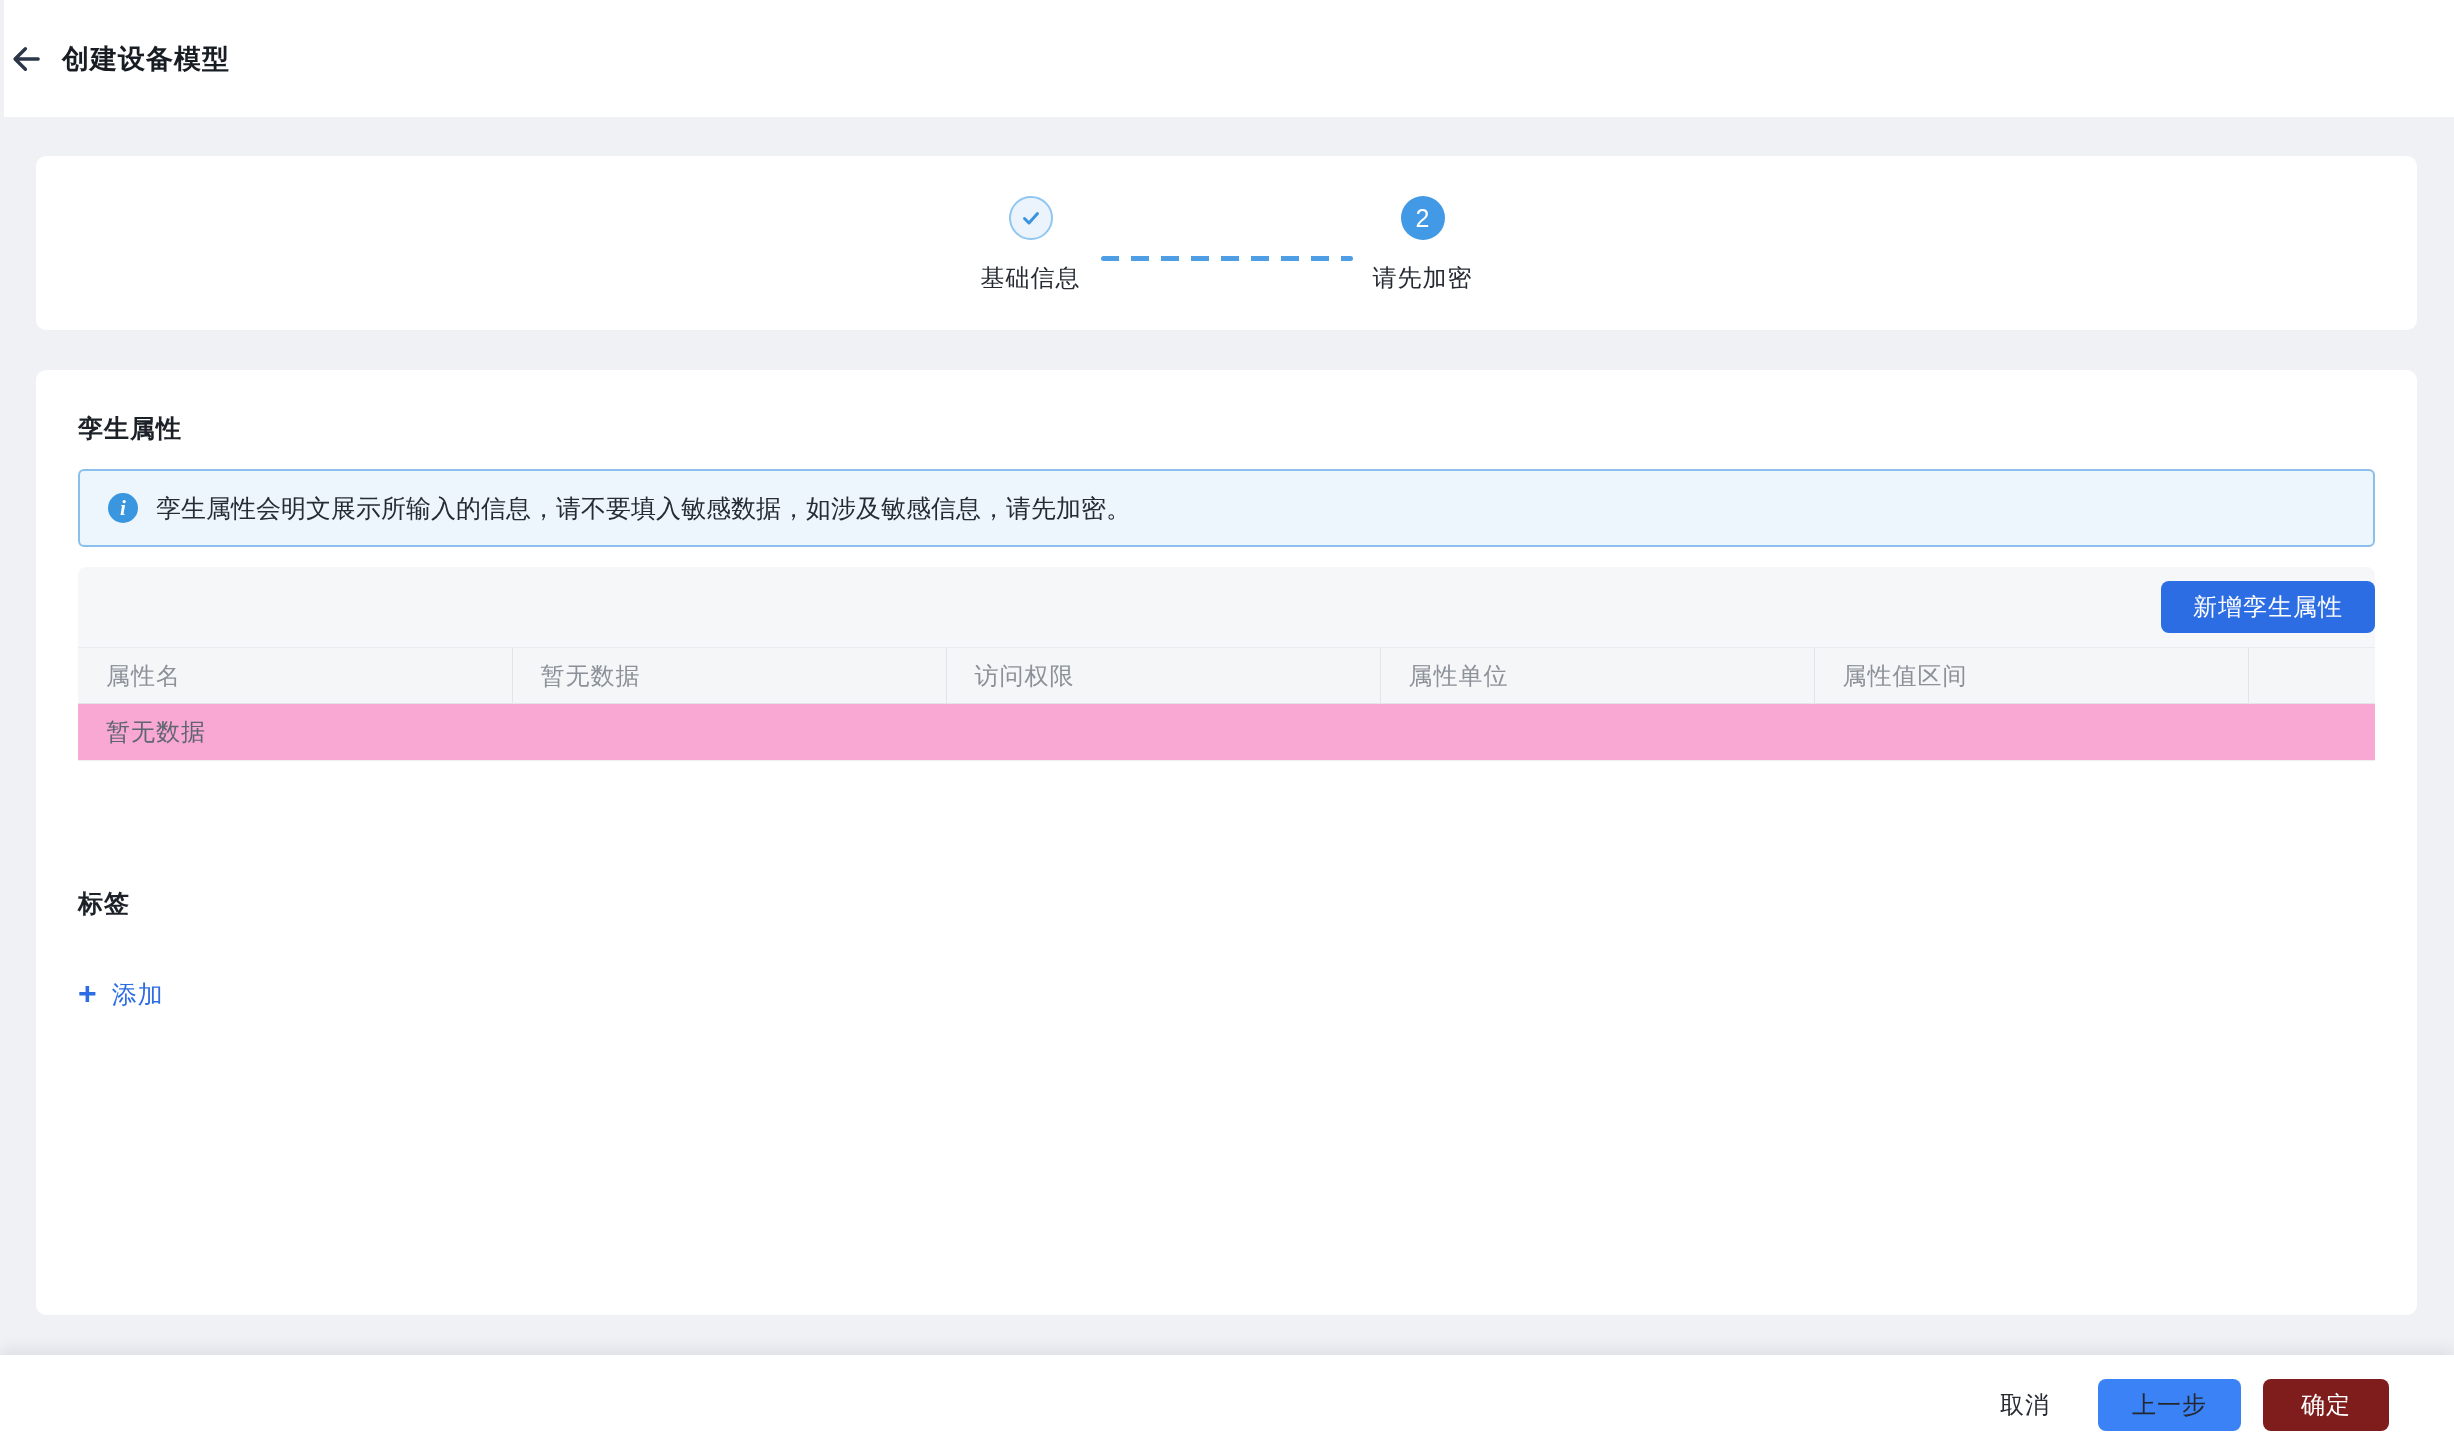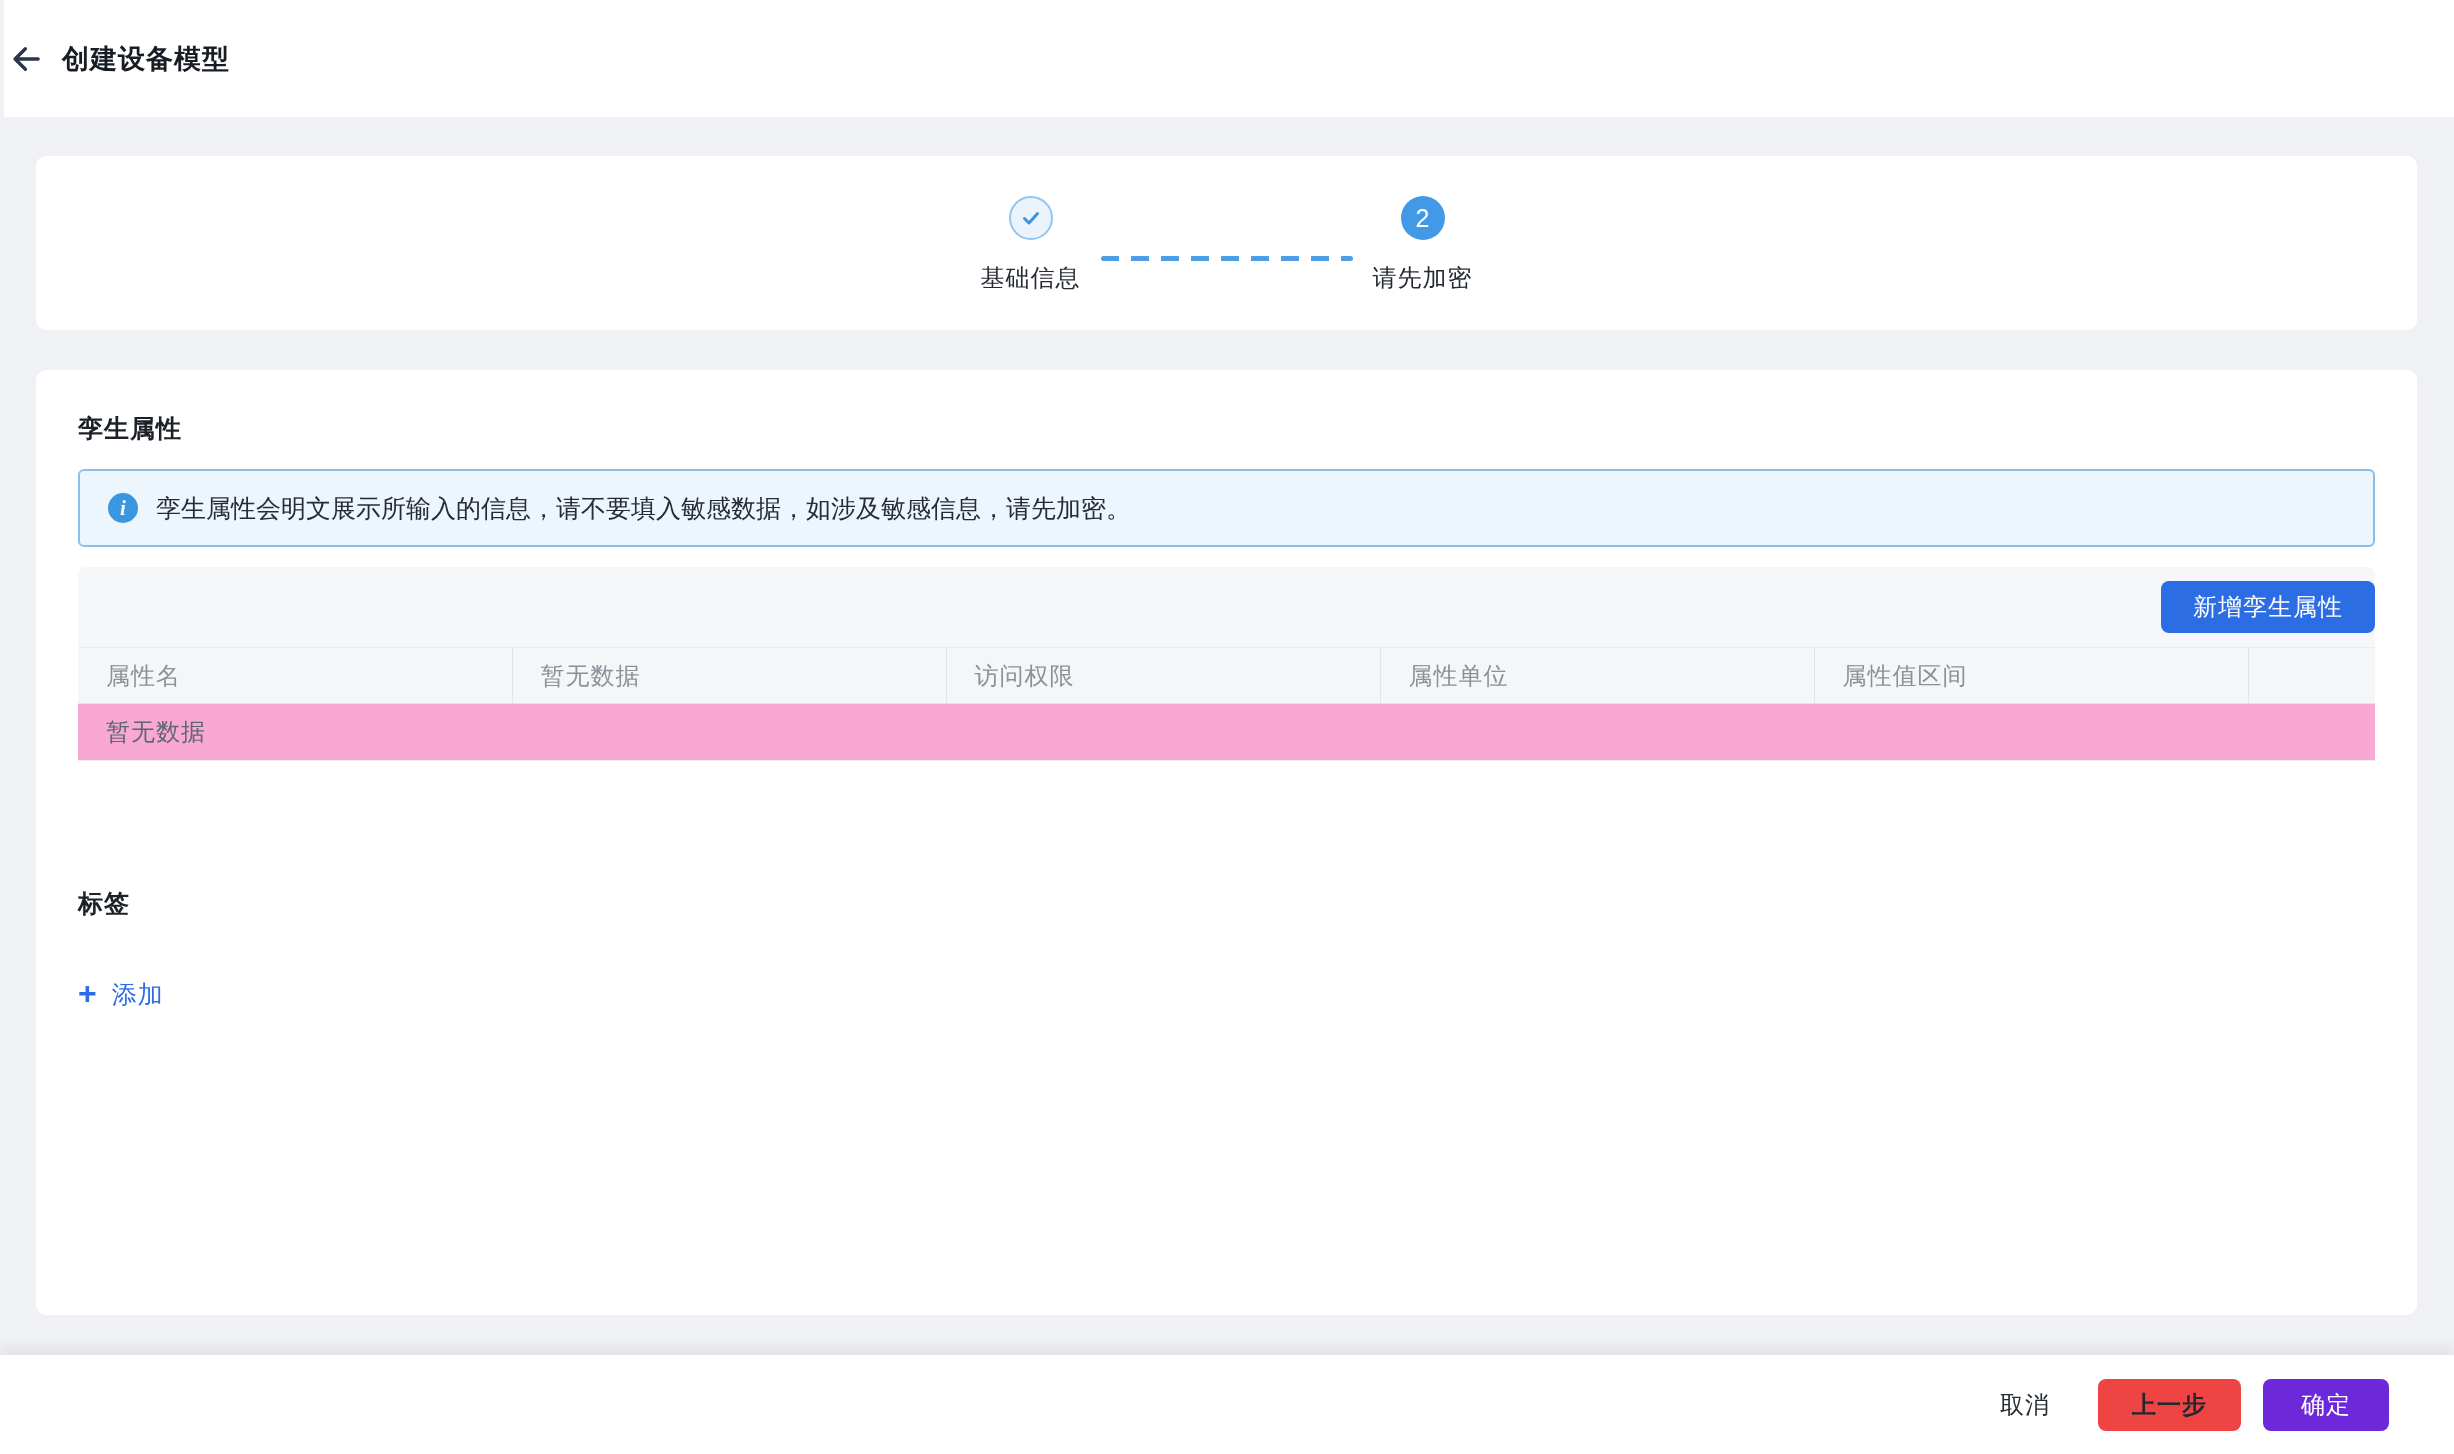--- a/index.html
+++ b/index.html
@@ -118,26 +118,26 @@
     background:#ffffff; box-shadow:0 -6px 14px rgba(20,30,50,0.08);
     display:flex; align-items:center; justify-content:flex-end;
     padding-right:65px;
   }
   .btn-text {
     border:none; background:transparent; font-size:24px; color:#262b33;
     cursor:pointer; font-family:Liberation Mono, monospace; margin-right:48px; letter-spacing:1px;
   }
   .btn-secondary {
     height:52px; padding:0 34px; border:none; border-radius:8px;
-    background:#ef4444; color:#23282f; font-size:24px; cursor:pointer;
-    font-family:inherit; margin-right:22px; letter-spacing:1px;font-weight:bold;
+    background:#3b82f6; color:#23282f; font-size:24px; cursor:pointer;
+    font-family:inherit; margin-right:22px; letter-spacing:1px;
   }
   .btn-confirm {
     height:52px; padding:0 38px; border:none; border-radius:8px;
-    background:#6d28d9; color:#ffffff; font-size:24px; cursor:pointer;
+    background:#7f1d1d; color:#ffffff; font-size:24px; cursor:pointer;
     font-family:inherit; letter-spacing:1px;
   }
 </style>
 </head>
 <body>
 
 <div class="page">
 
   <header class="topbar">
     <button class="back-btn">

